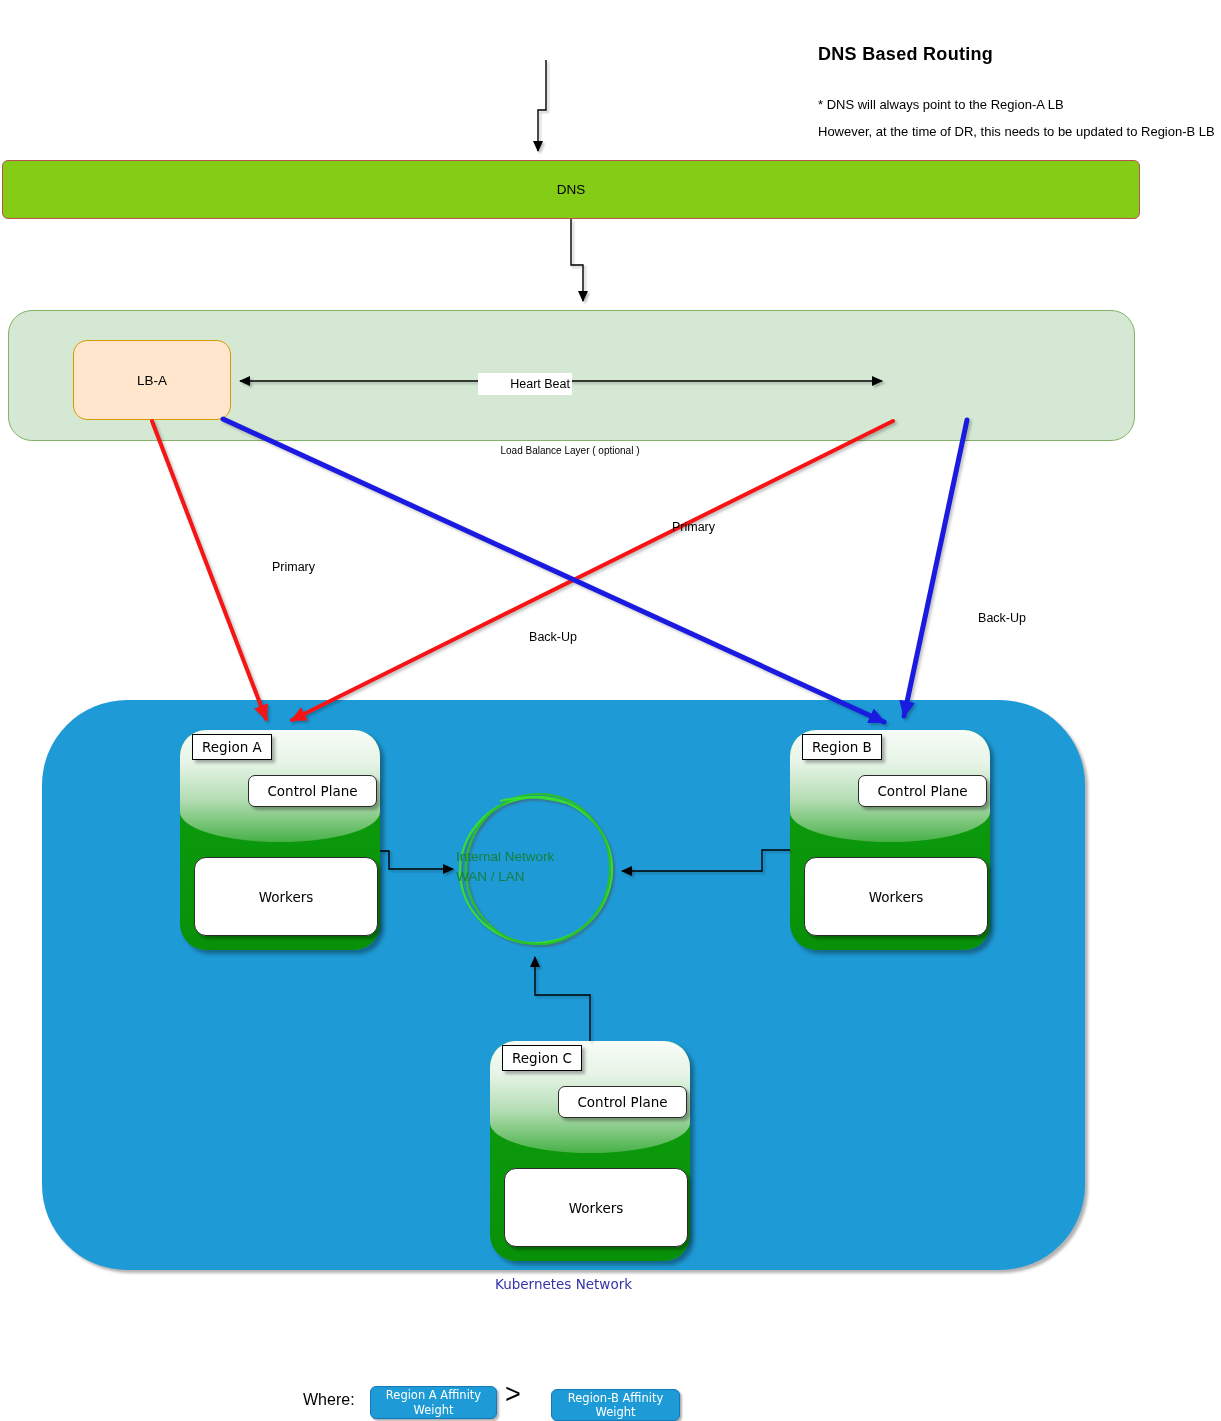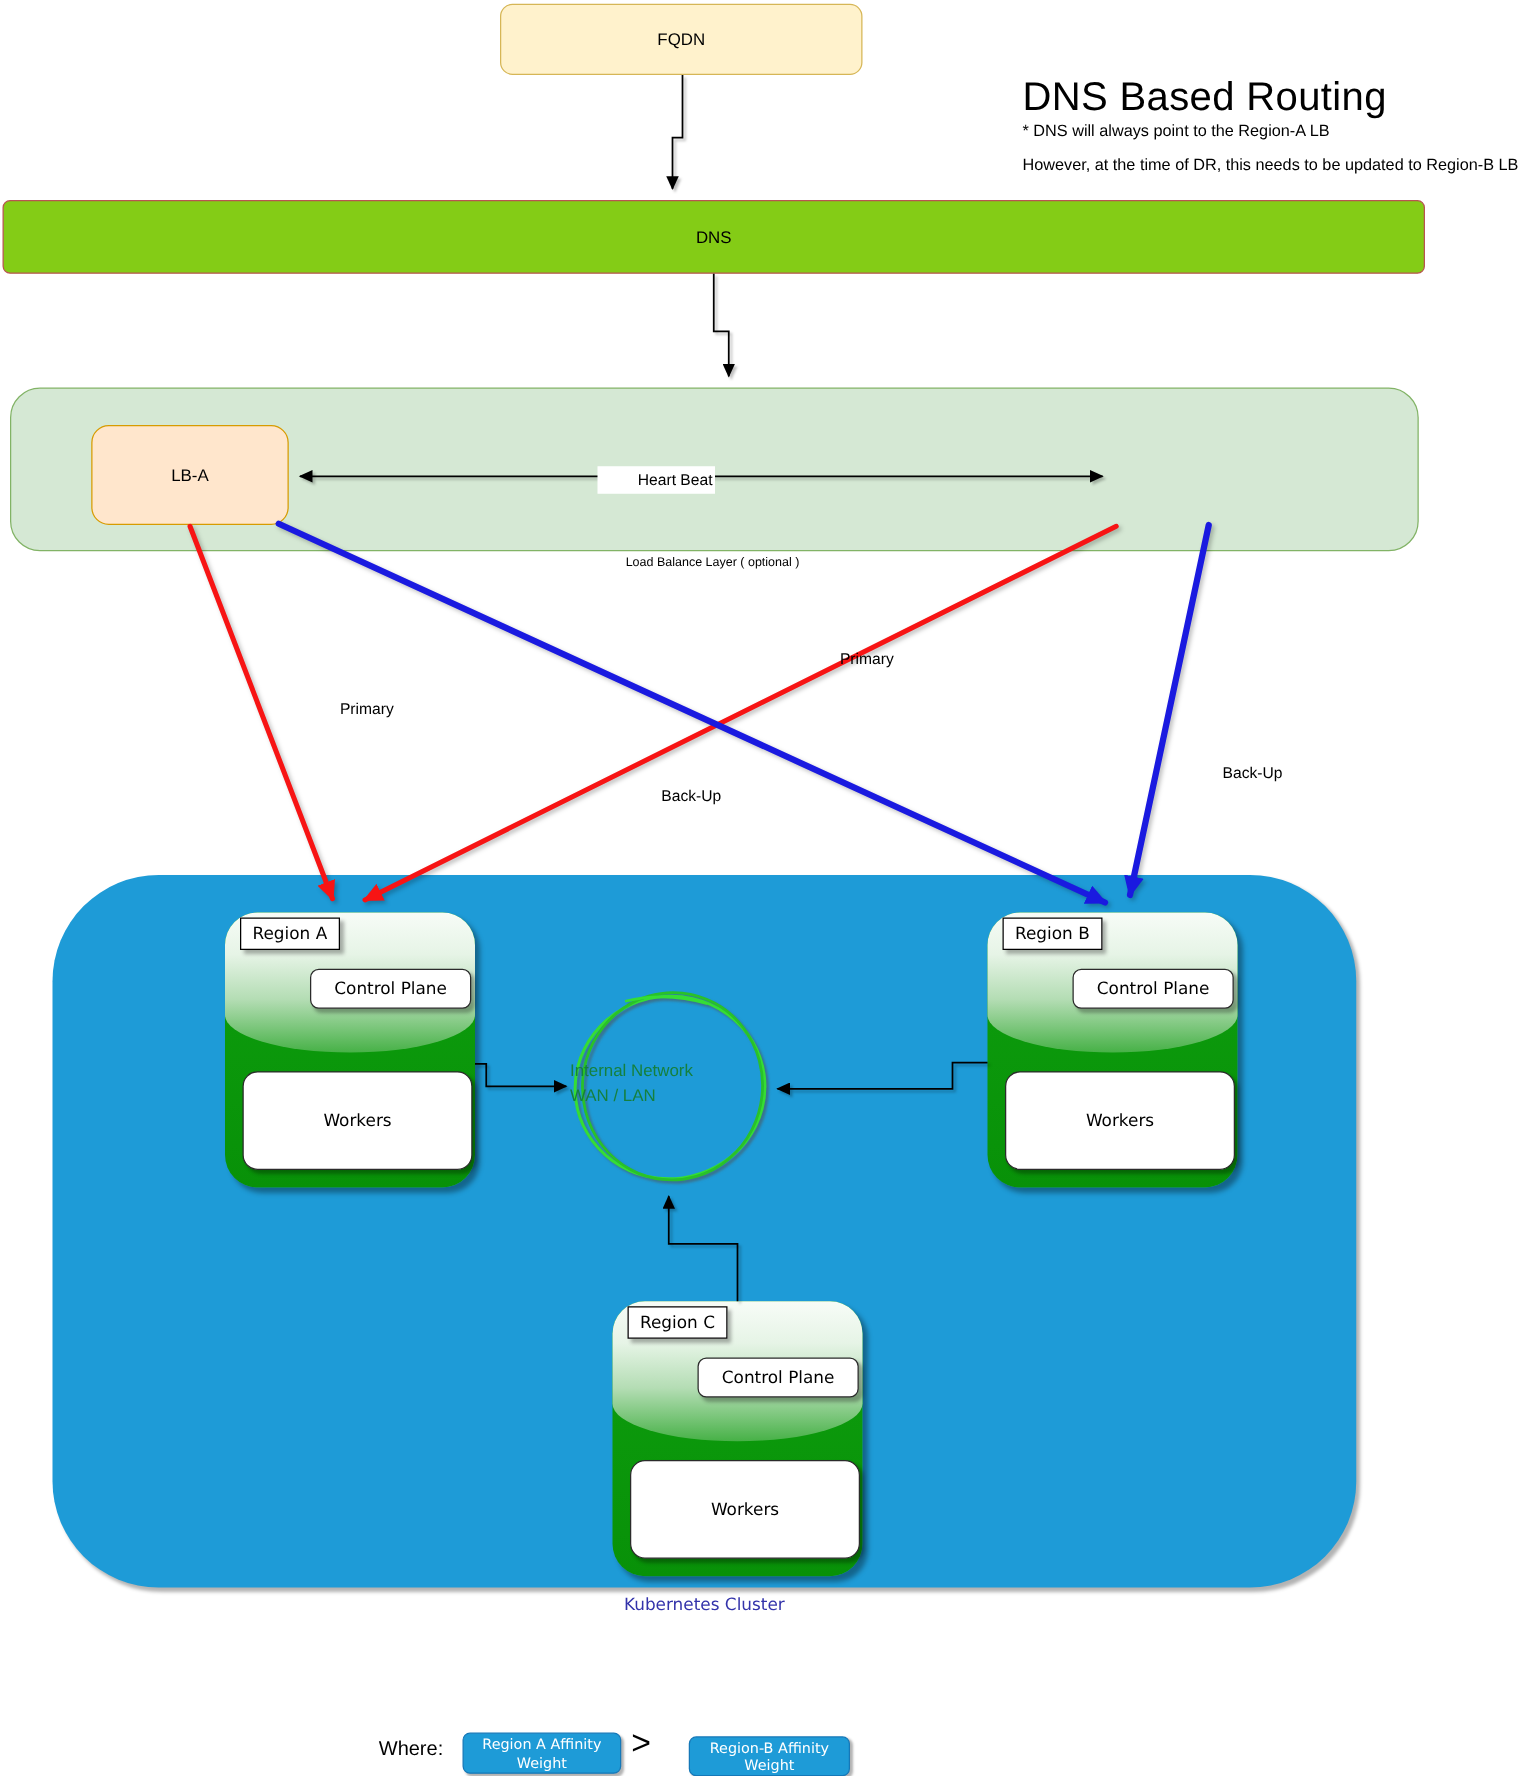--- a/index.html
+++ b/index.html
@@ -14,21 +14,21 @@
   }
   
   .fqdn{left:400px;top:3px;width:290px;height:57px;background:#FFF2CC;border:1px solid #D6B656;border-radius:10px;}
   .dns{left:2px;top:160px;width:1138px;height:59px;background:#84cc16;border:1px solid #B85450;border-radius:6px;}
   .lb-layer{left:8px;top:310px;width:1127px;height:131px;background:#D5E8D4;border:1px solid #82B366;border-radius:24px;}
   .lb{background:#FFE6CC;border:1px solid #D79B00;border-radius:14px;}
   .lb-a{left:73px;top:340px;width:158px;height:80px;}
   .lb-b{left:892px;top:340px;width:158px;height:79px;}
   .lb-caption{left:420px;top:445px;width:300px;text-align:center;font-size:10px;}
   
-  .title{left:818px;top:59px;font-size:32px;font-weight:normal;letter-spacing:.3px;}
+  .title{left:818px;top:44px;font-size:18px;font-weight:bold;letter-spacing:.3px;}
   .note{left:818px;font-size:13px;}
   .note1{top:97px;} .note2{top:124px;}
   
   .edge-label{font-size:12.5px;background:#fff;padding:4px 2px;text-align:right;margin-left:38px;}
   .lbl-heartbeat{left:440px;top:373px;width:90px;}
   .lbl-primary-a{left:205px;top:556px;width:70px;background:transparent;}
   .lbl-backup-a{left:465px;top:626px;width:72px;}
   .lbl-primary-b{left:605px;top:516px;width:70px;background:transparent;}
   .lbl-backup-b{left:914px;top:607px;width:72px;background:transparent;}
   
@@ -72,21 +72,20 @@
 </style>
 </head>
 <body>
 
 <div id="canvas">
 
   <div class="abs title">DNS Based Routing</div>
   <div class="abs note note1">* DNS will always point to the Region-A  LB</div>
   <div class="abs note note2">However, at the time of DR, this needs to be updated to Region-B LB</div>
 
-  <div class="abs node fqdn">FQDN</div>
   <div class="abs node dns">DNS</div>
   <div class="abs node lb-layer"></div>
   <div class="abs node lb lb-a">LB-A</div>
   <div class="abs lb-caption">Load Balance Layer ( optional )</div>
 
   <div class="abs cluster"></div>
 
   <div class="abs region region-a">
     <div class="region-tag">Region A</div>
     <div class="cp-box">Control Plane</div>
@@ -145,21 +144,21 @@
   <div class="abs edge-label lbl-primary-a">Primary</div>
   <div class="abs edge-label lbl-primary-b">Primary</div>
   <div class="abs edge-label lbl-backup-a">Back-Up</div>
   <div class="abs edge-label lbl-backup-b">Back-Up</div>
 
   <div class="abs network-text">
     <div>Internal Network</div>
     <div>WAN / LAN</div>
   </div>
 
-  <div class="abs cluster-caption">Kubernetes Cluster</div>
+  <div class="abs cluster-caption">Kubernetes Network</div>
 
   <div class="abs legend-where">Where:</div>
   <div class="abs badge badge-a">Region A Affinity
 Weight</div>
   <div class="abs legend-op">&gt;</div>
   <div class="abs badge badge-b">Region-B  Affinity
 Weight</div>
 
 </div>
 

